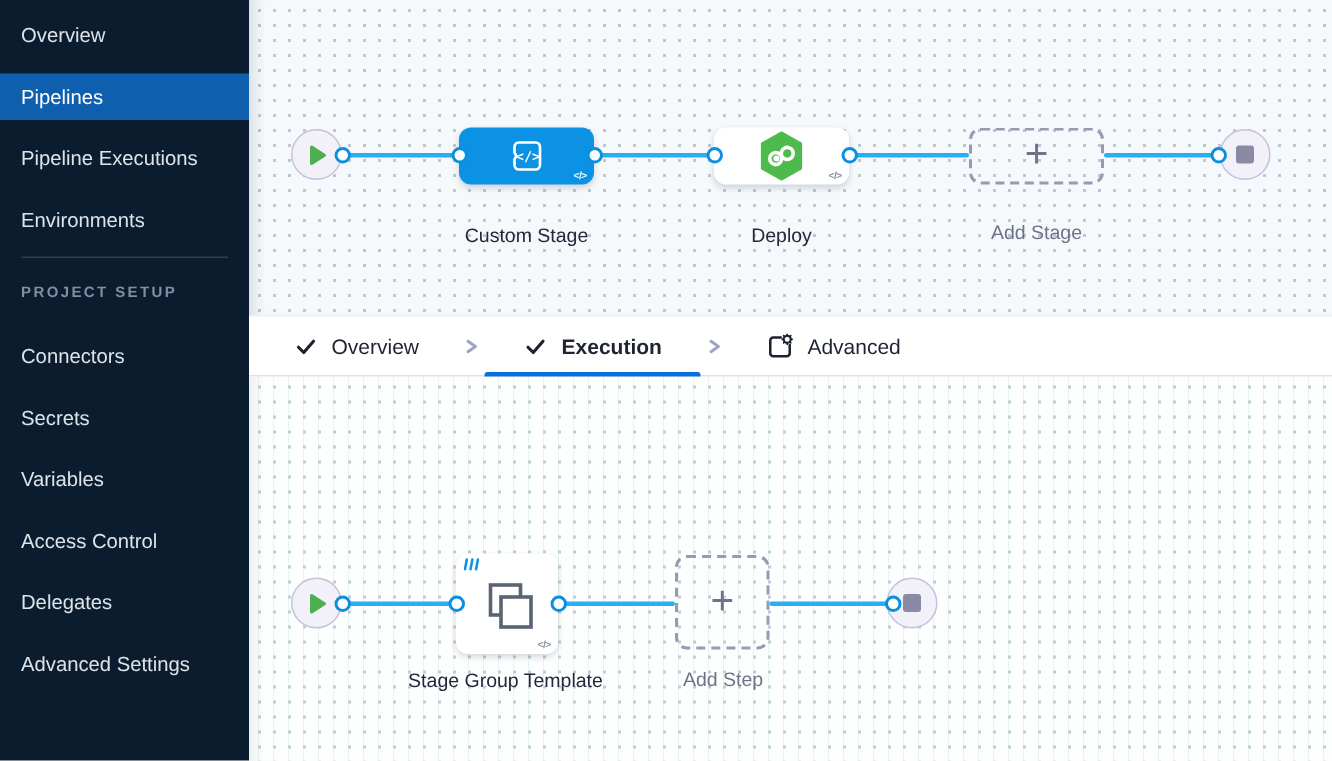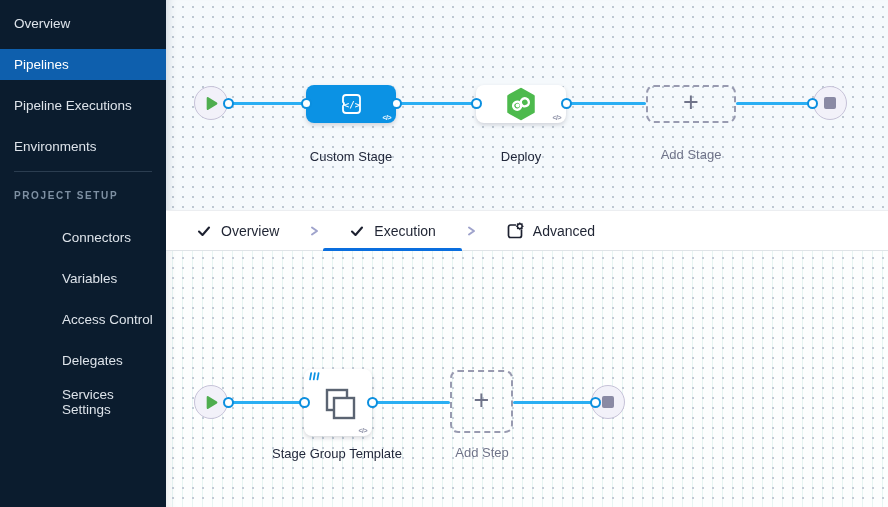--- a/index.html
+++ b/index.html
@@ -10,21 +10,21 @@
   .sidebar { position:absolute; left:0; top:0; width:166px; height:507px;
     background:#0b1c2e; z-index:5; }
   .nav-list { padding-top:8px; }
   .nav-item { height:31px; display:flex; align-items:center; padding-left:14px;
     font-size:13.5px; color:#dde3ea; cursor:pointer; }
   .nav-item + .nav-item { margin-top:10px; }
   .nav-item.active { background:#0e5fad; color:#ffffff; }
   .side-divider { height:1px; background:#2b3d50; margin:9px 14px 0 14px; }
   .section-label { margin-top:18px; padding-left:14px; font-size:10px;
     font-weight:bold; letter-spacing:1.6px; color:#7e90a3; }
-  .setup-list { margin-top:10px; padding-top:11px;margin-left:48px; }
+  .setup-list { margin-top:10px; padding-top:11px; }
 
   
   .main { position:absolute; left:166px; top:0; width:722px; height:507px; }
   .stage-canvas { position:relative; height:210px;
     background-color:#f5f9fc;
     background-image:radial-gradient(circle, #bdc7d2 1.15px, transparent 1.3px);
     background-size:10px 10px; background-position:2px 2px;
     box-shadow: inset 10px 0 10px -8px rgba(20,40,60,.16); }
   .step-canvas { position:relative; height:256px;
     background-color:#fdfefe;
@@ -33,21 +33,21 @@
       linear-gradient(90deg, #e7f5f2 1px, transparent 1px);
     background-size:10px 10px, 10px 10px; background-position:2px 2px, 6px 0;
     box-shadow: inset 10px 0 10px -8px rgba(20,40,60,.10); }
 
   
   .tab-bar { position:relative; height:41px; background:#fff; display:flex;
     align-items:stretch; padding-left:4px; border-top:1px solid #eceef1;
     border-bottom:1px solid #dfe3e7; z-index:4; }
   .tab { display:flex; align-items:center; gap:9px; padding:0 26px;
     font-size:14px; color:#1f2433; position:relative; cursor:pointer; }
-  .tab.active { font-weight:normal; }
+  .tab.active { font-weight:bold; }
   .tab.active::after { content:""; position:absolute; left:0; right:0; bottom:-1px;
     height:3px; background:#0a6ede; border-radius:2px 2px 0 0; }
   .tab-chevron { display:flex; align-items:center; padding:0 2px; }
 
   
   .link { position:absolute; height:3px; background:#29aef3; border-radius:2px; }
   .port { position:absolute; width:11px; height:11px; border-radius:50%;
     background:#fff; border:2.5px solid #0b8fdf; z-index:3; }
   .round-node { position:absolute; width:34px; height:34px; border-radius:50%;
     background:#f2f1f9; border:1.5px solid #c6c2d8; display:flex;
@@ -82,24 +82,25 @@
   <div class="nav-list">
     <div class="nav-item">Overview</div>
     <div class="nav-item active">Pipelines</div>
     <div class="nav-item">Pipeline Executions</div>
     <div class="nav-item">Environments</div>
   </div>
   <div class="side-divider"></div>
   <div class="section-label">PROJECT SETUP</div>
   <div class="nav-list setup-list">
     <div class="nav-item">Connectors</div>
+    <div class="nav-item">Secrets</div>
     <div class="nav-item">Variables</div>
     <div class="nav-item">Access Control</div>
     <div class="nav-item">Delegates</div>
-    <div class="nav-item">Services Settings</div>
+    <div class="nav-item">Advanced Settings</div>
   </div>
 </aside>
 
 <div class="main">
 
   <div class="stage-canvas">
     <div class="link" style="left:62px;  top:101.5px; width:78px;"></div>
     <div class="link" style="left:230px; top:101.5px; width:80px;"></div>
     <div class="link" style="left:400px; top:101.5px; width:80px;"></div>
     <div class="link" style="left:570px; top:101.5px; width:76px;"></div>

